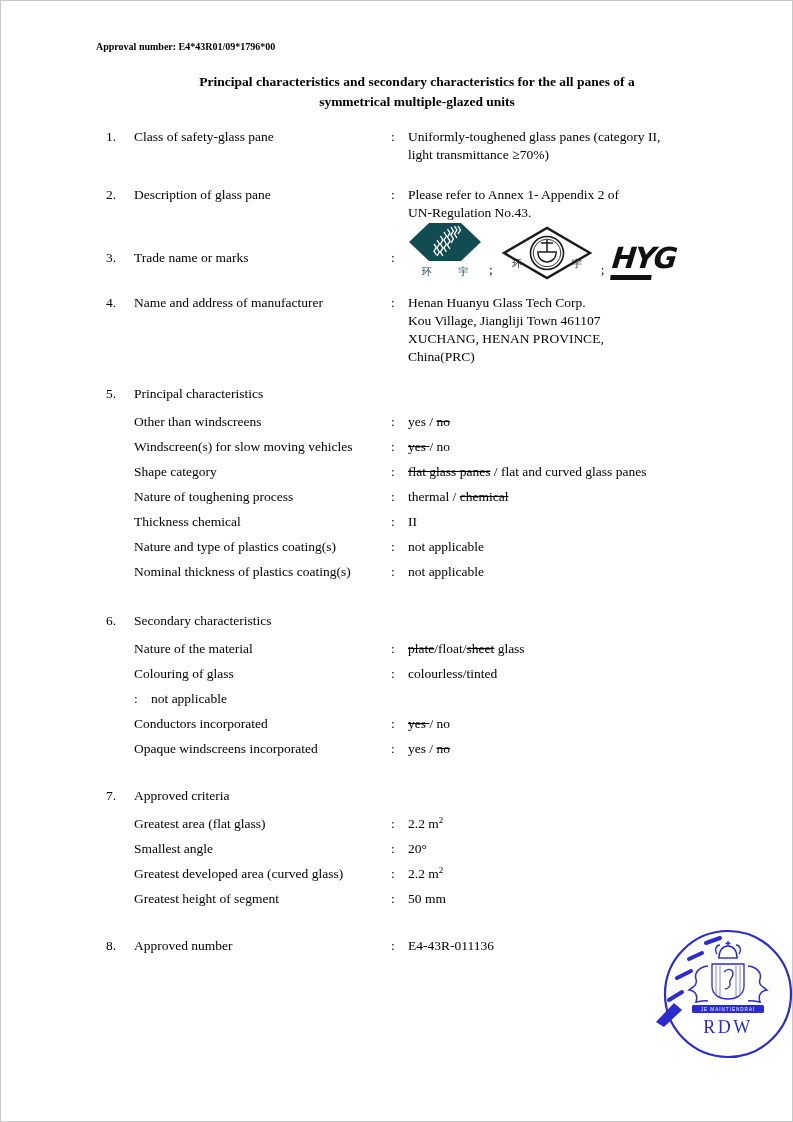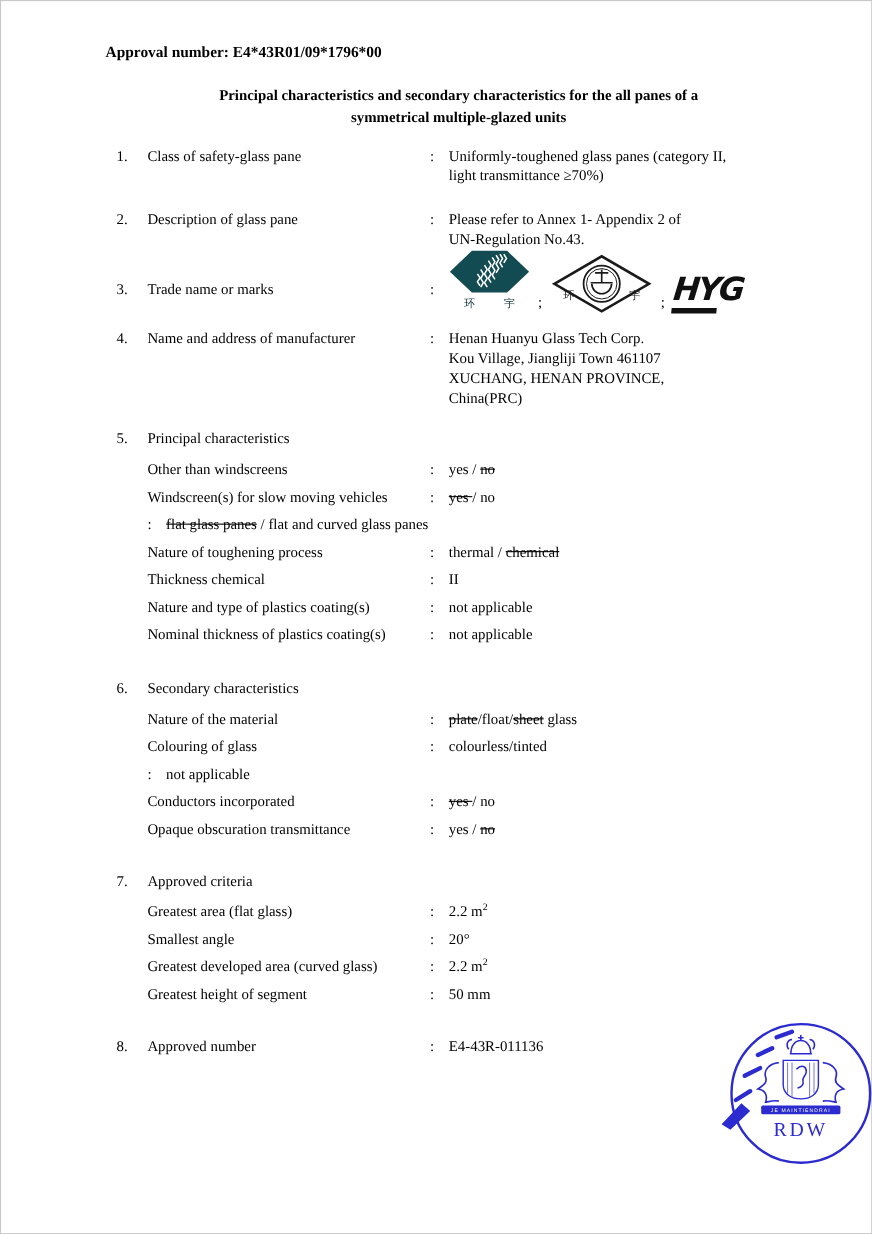--- a/index.html
+++ b/index.html
@@ -1,20 +1,20 @@
 <!DOCTYPE html>
 <html><head>
 <meta charset="utf-8">
 <style>
   html,body{margin:0;padding:0;}
   body{width:793px;height:1122px;overflow:hidden;background:#ffffff;
        font-family:"Liberation Serif","DejaVu Serif",serif;color:#000;}
   .page{position:relative;width:791px;height:1120px;border:1px solid #c8c8c8;background:#fff;}
   .content{position:absolute;left:95px;top:40px;width:642px;}
-  .approval{font-weight:bold;font-size:14px;}
+  .approval{font-weight:bold;font-size:10px;}
   .title{margin-top:20px;text-align:center;font-weight:bold;font-size:13.5px;line-height:20px;}
   .items{margin-top:16px;font-size:13.5px;}
   .row{display:flex;align-items:flex-start;padding-left:10px;line-height:18px;}
   .num{width:28px;flex:0 0 28px;}
   .lbl{width:257px;flex:0 0 257px;}
   .col{width:17px;flex:0 0 17px;}
   .val{flex:1;}
   .sub-rows{margin-top:6px;}
   .row.sub{padding-left:38px;line-height:25px;}
   .row.sub .lbl{flex:0 0 257px;}
@@ -142,20 +142,21 @@
             <span class="lbl">Other than windscreens</span>
             <span class="col">:</span>
             <span class="val"><span>yes / </span><span class="strike">no</span></span>
           </div>
           <div class="row sub">
             <span class="lbl">Windscreen(s) for slow moving vehicles</span>
             <span class="col">:</span>
             <span class="val"><span class="strike">yes </span><span>/ no</span></span>
           </div>
           <div class="row sub">
+            <span class="lbl">Shape category</span>
             <span class="col">:</span>
             <span class="val"><span class="strike">flat glass panes</span><span> / flat and curved glass panes</span></span>
           </div>
           <div class="row sub">
             <span class="lbl">Nature of toughening process</span>
             <span class="col">:</span>
             <span class="val"><span>thermal / </span><span class="strike">chemical</span></span>
           </div>
           <div class="row sub">
             <span class="lbl">Thickness chemical</span>
@@ -194,21 +195,21 @@
           <div class="row sub">
             <span class="col">:</span>
             <span class="val">not applicable</span>
           </div>
           <div class="row sub">
             <span class="lbl">Conductors incorporated</span>
             <span class="col">:</span>
             <span class="val"><span class="strike">yes </span><span>/ no</span></span>
           </div>
           <div class="row sub">
-            <span class="lbl">Opaque obscuration transmittance</span>
+            <span class="lbl">Opaque windscreens incorporated</span>
             <span class="col">:</span>
             <span class="val"><span>yes / </span><span class="strike">no</span></span>
           </div>
         </div>
       </div>
 
       <div class="mb-i7">
         <div class="row">
           <span class="num">7.</span>
           <span class="lbl">Approved criteria</span>

